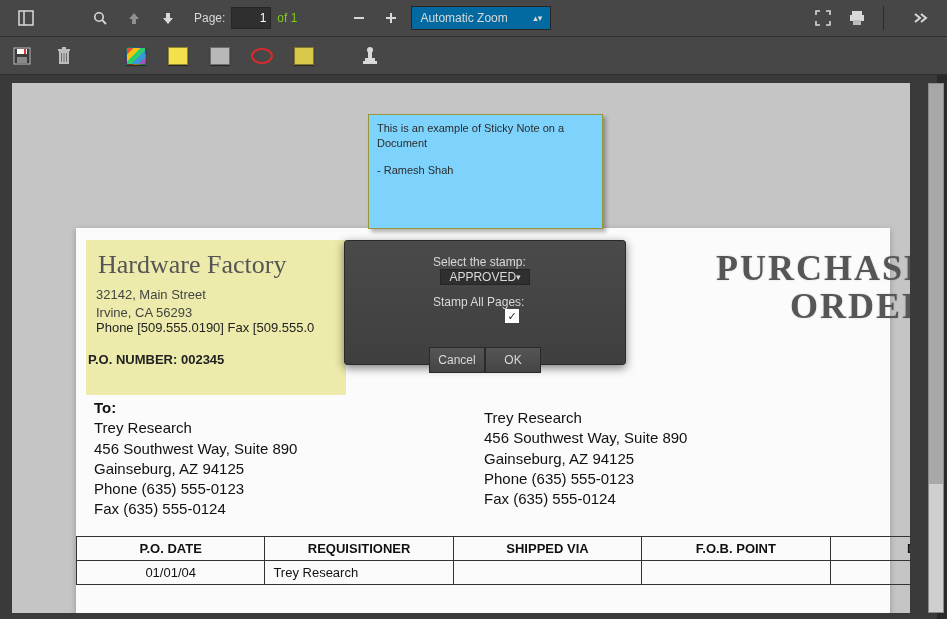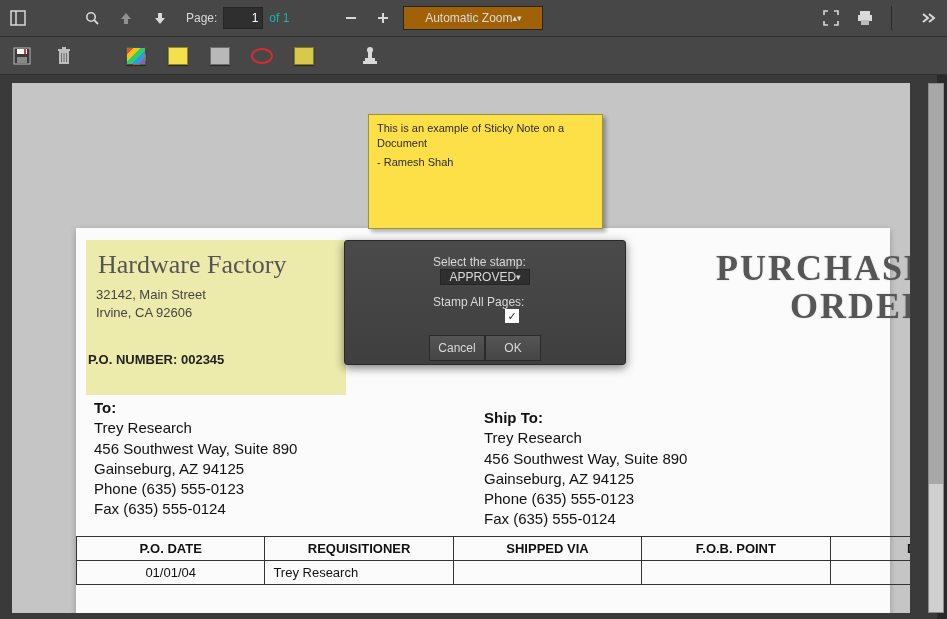--- a/index.html
+++ b/index.html
@@ -4,21 +4,21 @@
 <style>
   * { box-sizing: border-box; margin: 0; padding: 0; }
   html, body { width: 947px; height: 619px; overflow: hidden; font-family: Arial, Helvetica, sans-serif; background: #3a3a3a; }
 
   
   .toolbar-top {
     height: 37px;
     background: #474747;
     display: flex;
     align-items: center;
-    padding: 0 6px;
+    padding: 0 14px;
     gap: 10px;
     color: #d9d9d9;
     font-size: 12px;
     border-bottom: 1px solid #2f2f2f;
   }
   .tb-btn {
     width: 24px; height: 24px;
     display: flex; align-items: center; justify-content: center;
     color: #d9d9d9;
     cursor: pointer;
@@ -26,27 +26,27 @@
     border: none;
   }
   .tb-btn svg { display: block; }
   .page-group { display: flex; align-items: center; gap: 6px; margin-left: 4px; }
   .page-input {
     width: 40px; height: 22px;
     background: #2f2f2f; color: #fff;
     border: 1px solid #262626; text-align: right; padding-right: 4px;
     font-size: 12px;
   }
-  .page-of { color: #14b8a6; }
+  .page-of { color: #84cc16; }
   .zoom-group { display: flex; align-items: center; gap: 8px; margin-left: 40px; }
   .zoom-select {
     width: 140px; height: 24px;
-    background: #a16207; color: #d9d9d9;
+    background: #0369a1; color: #d9d9d9;
     border: 1px solid #262626;
-    display: flex; align-items: center; justify-content: center;
+    display: flex; align-items: center; justify-content: space-between;
     padding: 0 8px;
     font-size: 12px;
     cursor: pointer;
   }
   .zoom-select .chev { font-size: 9px; }
   .flex-spacer { flex: 1; }
 
   
   .toolbar-ann {
     height: 38px;
@@ -177,30 +177,30 @@
   .po-table col.c2{width:160px}
   .po-table col.c3{width:160px}
   .po-table col.c4{width:160px}
   .po-table col.c5{width:160px}
 
   
   .sticky {
     position: absolute;
     left: 292px; top: -114px;
     width: 235px; height: 115px;
-    background: #fde047;
+    background: #7dd3fc;
     border: 1px solid #9a9638;
     box-shadow: 3px 3px 4px rgba(0,0,0,0.3);
     padding: 6px 8px;
     font-family: Verdana, Arial, sans-serif;
     font-size: 11px;
     color: #2c2c2c;
     line-height: 1.35;
   }
-  .sticky .sig { margin-top: 4px; }
+  .sticky .sig { margin-top: 12px; }
 
   
   .modal {
     position: absolute;
     left: 268px; top: 12px;
     width: 282px; height: 125px;
     background: linear-gradient(#4a4a4a,#3f3f3f);
     border: 1px solid #2a2a2a;
     border-radius: 3px;
     box-shadow: 0 3px 10px rgba(0,0,0,0.5);
@@ -219,21 +219,21 @@
     font-size: 12px;
   }
   .modal .chk {
     width: 14px; height: 14px;
     background: #fff;
     display: flex; align-items: center; justify-content: center;
     font-size: 11px; color: #222;
     margin-left: 54px;
   }
   .modal .btn-row {
-    display: flex; justify-content: center; margin-top: 12px;
+    display: flex; justify-content: center; margin-top: 24px;
   }
   .modal button.dlg {
     min-width: 56px; height: 26px;
     background: linear-gradient(#555,#454545);
     border: 1px solid #2a2a2a;
     color: #d9d9d9;
     font-size: 12px;
     cursor: pointer;
   }
 
@@ -381,39 +381,39 @@
 <div class="viewer-wrap">
   <div class="right-edge"></div>
   <div class="viewer">
 
     <div class="page">
       <div class="company-highlight"></div>
 
       <div class="company-name">Hardware Factory</div>
       <div class="company-addr">
         <div>32142, Main Street</div>
-        <div>Irvine, CA 92606</div>
-      </div>
+        <div>Irvine, CA 56293</div>
+      </div>
+      <div class="company-phone">Phone [509.555.0190]  Fax [509.555.0</div>
       <div class="company-pono">P.O. NUMBER: 002345</div>
 
       <div class="purchase-order">
         <div>PURCHASE</div>
         <div>ORDER</div>
       </div>
 
       <div class="addr-block addr-to">
         <div class="addr-label">To:</div>
         <div>Trey Research</div>
         <div>456 Southwest Way, Suite 890</div>
         <div>Gainseburg, AZ 94125</div>
         <div>Phone (635) 555-0123</div>
         <div>Fax (635) 555-0124</div>
       </div>
       <div class="addr-block addr-ship">
-        <div class="addr-label">Ship To:</div>
         <div>Trey Research</div>
         <div>456 Southwest Way, Suite 890</div>
         <div>Gainseburg, AZ 94125</div>
         <div>Phone (635) 555-0123</div>
         <div>Fax (635) 555-0124</div>
       </div>
 
       <table class="po-table">
         <colgroup>
             <col class="c1">

